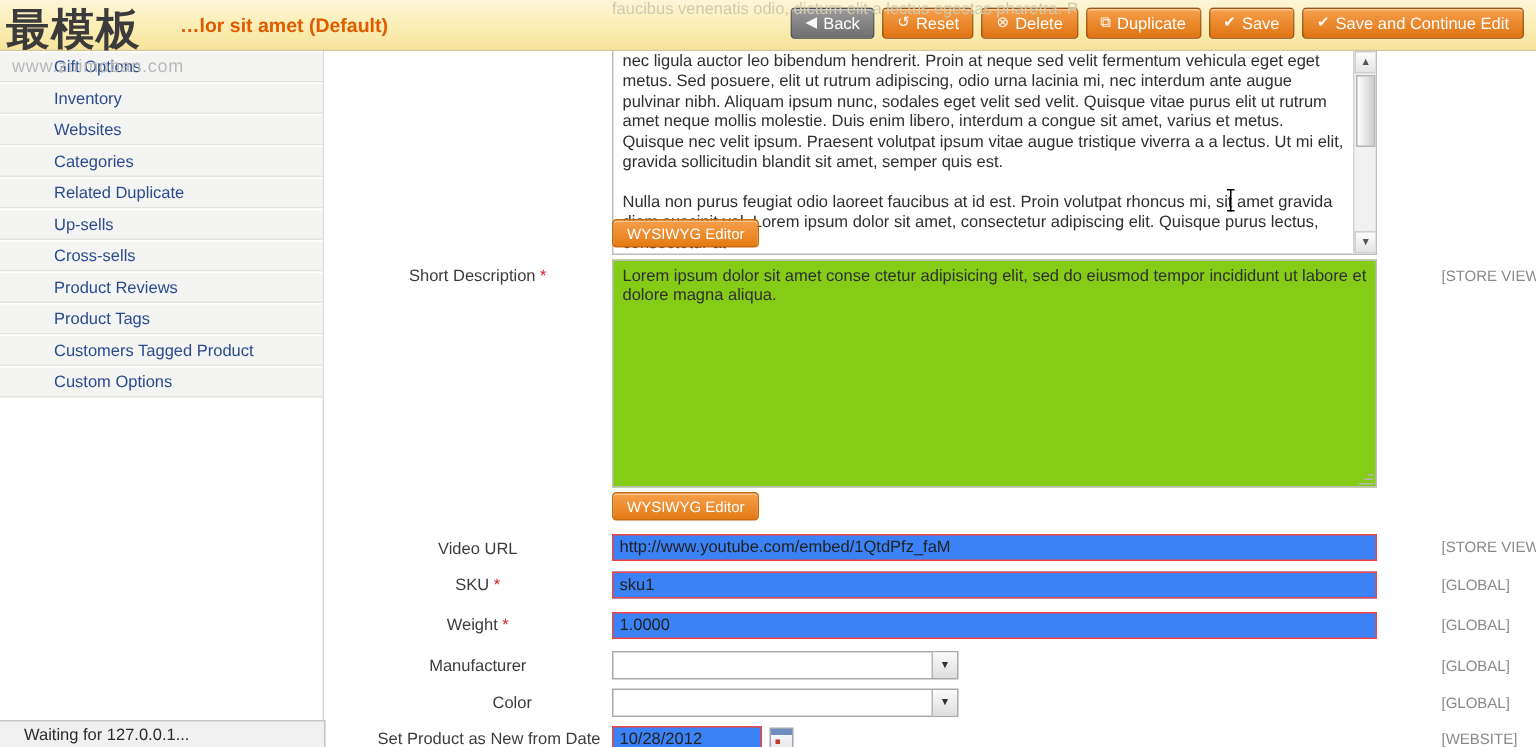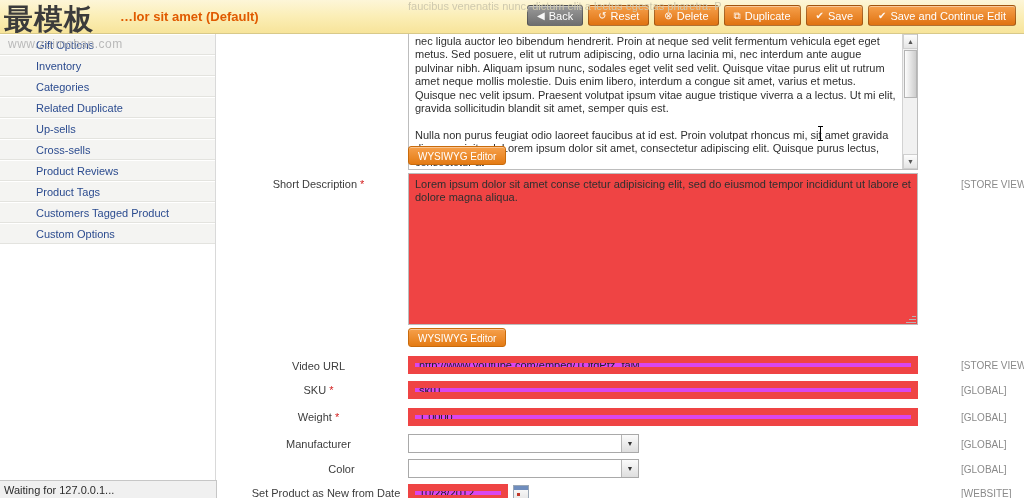--- a/index.html
+++ b/index.html
@@ -219,21 +219,21 @@
     box-sizing: border-box;
   }
 
   
   #shortdesc-box {
     position: absolute;
     left: 191px; top: 139px;
     width: 510px;
     height: 152px;
     border: 1px solid #bdbdbd;
-    background: #ef4444;
+    background: #84cc16;
     box-sizing: border-box;
     overflow: hidden;
   }
   #shortdesc-text {
     position: absolute;
     left: 6px; top: 4px;
     width: 496px;
     font-size: 11px;
     line-height: 13.4px;
     color: #2f2f2f;
@@ -248,22 +248,22 @@
     position: absolute;
     right: 0;
     height: 1px;
     background: #b4b4b4;
     display: block;
   }
 
   .text-input {
     position: absolute;
     height: 18px;
-    border: 7px solid #ef4444;
-    background: #d946ef;
+    border: 1px solid #ef4444;
+    background: #3b82f6;
     font-family: "Liberation Sans", sans-serif;
     font-size: 11px;
     color: #222;
     padding: 0 4px;
     box-sizing: border-box;
     line-height: 16px;
   }
   .select-input {
     position: absolute;
     height: 19px;
@@ -329,30 +329,30 @@
   #statusbar {
     position: absolute;
     left: 0; bottom: 0;
     width: 217px; height: 18px;
     background: #f0f0f0;
     border-top: 1px solid #c6c6c6;
     border-right: 1px solid #c6c6c6;
     font-size: 11px;
     color: #2b2b2b;
     line-height: 18px;
-    padding-left: 4px;
+    padding-left: 16px;
     box-sizing: border-box;
     white-space: nowrap;
     z-index: 8;
   }
 </style>
 </head>
 <body>
 
-<div id="ghost-text">faucibus venenatis nunc, dictum
+<div id="ghost-text">faucibus venenatis odio, dictum
 elit a lectus egestas pharetra. P</div>
 
 <div id="header-bar">
   <div id="page-title">…lor sit amet (Default)</div>
   <div id="header-buttons">
     <div class="hbtn hbtn-back">
       <span class="gly">◀</span>
       <span>Back</span>
     </div>
     <div class="hbtn hbtn-reset">
@@ -377,20 +377,21 @@
     </div>
   </div>
 </div>
 
 <div id="watermark-cn">最模板</div>
 <div id="watermark-url">www.zuimoban.com</div>
 
 <div id="sidebar">
   <div class="side-item" style="top:0px;"><span>Gift Options</span></div>
   <div class="side-item"><span>Inventory</span></div>
+  <div class="side-item"><span>Websites</span></div>
   <div class="side-item"><span>Categories</span></div>
   <div class="side-item"><span>Related Duplicate</span></div>
   <div class="side-item"><span>Up-sells</span></div>
   <div class="side-item"><span>Cross-sells</span></div>
   <div class="side-item"><span>Product Reviews</span></div>
   <div class="side-item"><span>Product Tags</span></div>
   <div class="side-item"><span>Customers Tagged Product</span></div>
   <div class="side-item"><span>Custom Options</span></div>
 </div>
 

